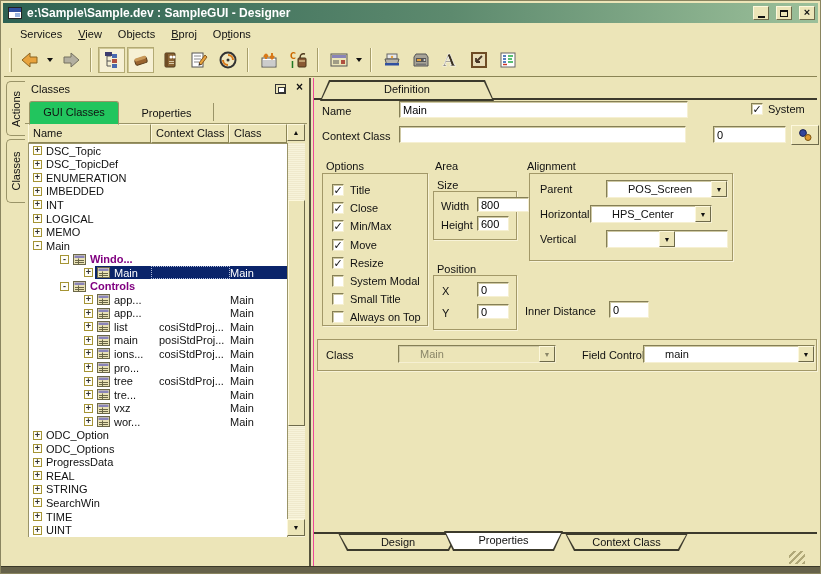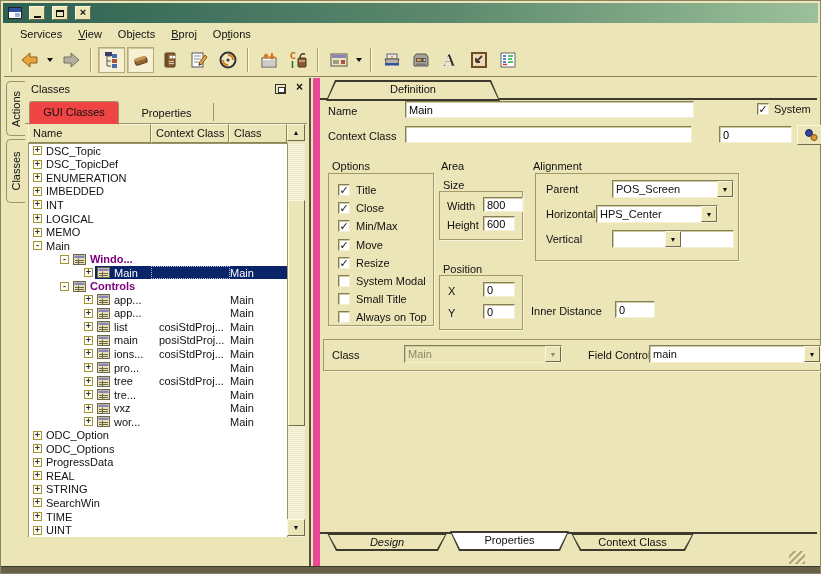--- a/index.html
+++ b/index.html
@@ -47,21 +47,21 @@
 
   .left-panel { position:absolute; left:24px; top:77px; width:286px; bottom:7px; border-right:2px solid #55523c; }
   .lp-header { position:absolute; left:0; top:0; right:0; height:22px; }
   .lp-title { position:absolute; left:6px; top:5px; }
   .dock-ico { position:absolute; left:250px; top:6px; width:11px; height:10px; border:1px solid #333; background:#ece5b8; }
   .dock-ico::after { content:""; position:absolute; left:2px; top:2px; width:5px; height:4px; border:1px solid #333; background:#fff; }
   .close-ico { position:absolute; left:268px; top:3px; width:13px; height:13px; text-align:center; font-size:12px; font-weight:bold; line-height:13px; }
 
   .lp-tabbar { position:absolute; left:0; top:22px; right:2px; height:24px; border-bottom:1px solid #9a9468; }
   .lp-tab { position:absolute; top:2px; height:22px; text-align:center; line-height:20px; }
-  .lp-tab.active { left:4px; width:90px; border:1px solid #9a9468; border-bottom:1px solid #ece5b8; border-radius:3px 3px 0 0; top:1px; height:24px; background:#ef4444; z-index:2; }
+  .lp-tab.active { left:4px; width:90px; border:1px solid #9a9468; border-bottom:1px solid #ece5b8; border-radius:3px 3px 0 0; top:1px; height:24px; background:#22c55e; z-index:2; }
   .lp-tab.inactive { left:95px; width:94px; border-right:1px solid #9a9468; height:18px; top:3px; }
 
   .colheader { position:absolute; left:0; top:46px; height:19px; }
   .colcell { position:absolute; top:0; height:19px; background:#ece5b8; border:1px solid; border-color:#fdf8dc #8a8454 #8a8454 #fdf8dc; padding:2px 0 0 4px; white-space:nowrap; overflow:hidden; }
 
   .tree { position:absolute; left:3px; top:65px; width:259px; height:394px; background:#fff; border-top:1px solid #9a9468; border-left:1px solid #9a9468; overflow:hidden; }
   .trow { position:relative; height:13.55px; display:flex; align-items:center; white-space:nowrap; }
   .exp { width:9px; height:9px; flex:0 0 9px; border:1px solid #a59434; background:#fffef8; font-size:9px; line-height:7px; text-align:center; color:#333; font-weight:bold; margin-right:4px; z-index:2; }
   .fico { width:13px; height:11px; flex:0 0 13px; margin-right:4px; z-index:2; }
   .tname { z-index:2; }
@@ -72,35 +72,35 @@
   .trow.selected .tname, .trow.selected .tctx, .trow.selected .tcls { color:#fff; }
   .focuscell { position:absolute; left:122px; width:79px; top:0; bottom:0; outline:1px dotted #aebadc; outline-offset:-1px; z-index:3; }
 
   
   .sb-btn { position:absolute; width:18px; height:17px; background:#ece5b8; border:1px solid; border-color:#fdf8dc #6e6a4a #6e6a4a #fdf8dc; text-align:center; font-size:7px; line-height:15px; color:#111; }
   .sb-track { position:absolute; left:262px; top:65px; width:18px; height:394px;
     background:repeating-linear-gradient(0deg,#f7f3da 0 1px,#efe9cc 1px 2px); border-left:1px solid #9a9468; }
   .sb-thumb { position:absolute; left:0; top:57px; width:17px; height:226px; background:#ece5b8; border:1px solid; border-color:#fdf8dc #6e6a4a #6e6a4a #fdf8dc; }
 
   
-  .right-panel { position:absolute; left:312px; top:77px; right:3px; bottom:7px; border-left:7px solid #ec4899; }
+  .right-panel { position:absolute; left:312px; top:77px; right:3px; bottom:7px; border-left:1px solid #ec4899; }
   .ttab-line { position:absolute; left:0; top:20px; right:0; border-top:2px solid #3c3a2c; }
   .ttab { position:absolute; top:2px; height:19px; background:#3c3a2c; clip-path:polygon(9px 0,calc(100% - 9px) 0,100% 100%,0 100%); padding:2px; z-index:2; }
   .ttab .inner { width:100%; height:100%; background:#ece5b8; clip-path:polygon(8px 0,calc(100% - 8px) 0,100% 100%,0 100%); text-align:center; line-height:15px; }
   .ttab.active { height:21px; z-index:3; }
 
   .flabel { position:absolute; white-space:nowrap; }
   .tin { position:absolute; background:#fff; border:1px solid; border-color:#857f55 #f6f0d2 #f6f0d2 #857f55; box-shadow:inset 1px 1px 0 #cfc9a4; height:17px; font:11px "Liberation Sans",sans-serif; padding:0 3px; }
   .cb { width:12px; height:12px; background:#fff; border:1px solid; border-color:#857f55 #f6f0d2 #f6f0d2 #857f55; box-shadow:inset 1px 1px 0 #cfc9a4; font-size:11px; line-height:11px; text-align:center; color:#111; flex:0 0 12px; }
   .cbrow { display:flex; align-items:center; gap:6px; height:18.2px; }
   .syscb { position:absolute; display:flex; align-items:center; gap:5px; }
 
   .groupbox { position:absolute; border:1px solid #a29868; box-shadow:1px 1px 0 #f8f3d8; }
   .combo { position:absolute; height:18px; background:#fff; border:1px solid; border-color:#857f55 #f6f0d2 #f6f0d2 #857f55; box-shadow:inset 1px 1px 0 #cfc9a4; display:flex; align-items:center; }
-  .combo .cval { flex:1; padding-left:3px; overflow:hidden; white-space:nowrap; }
+  .combo .cval { flex:1; padding-left:21px; overflow:hidden; white-space:nowrap; }
   .combo .cbtn { width:16px; height:100%; background:#ece5b8; border-left:1px solid #c9c194; display:flex; align-items:center; justify-content:center; font-size:7px; color:#111; border:1px solid; border-color:#fdf8dc #6e6a4a #6e6a4a #fdf8dc; }
   .combo.disabled { background:#ece5b8; }
   .combo.disabled .cval { color:#8a8668; }
   .combo.disabled .cbtn { color:#8a8668; }
 
   .ballbtn { position:absolute; width:28px; height:20px; background:#ece5b8; border:1px solid; border-color:#fdf8dc #6e6a4a #6e6a4a #fdf8dc; display:flex; align-items:center; justify-content:center; }
 
   .btab-line { position:absolute; left:0; top:454px; right:0; border-top:2px solid #3c3a2c; }
   .btab { position:absolute; top:455px; height:18px; background:#3c3a2c; clip-path:polygon(0 0,100% 0,calc(100% - 9px) 100%,9px 100%); padding:2px; z-index:2; }
   .btab .inner { width:100%; height:100%; background:#ece5b8; clip-path:polygon(0 0,100% 0,calc(100% - 8px) 100%,8px 100%); text-align:center; line-height:14px; }
@@ -111,20 +111,21 @@
     background:repeating-linear-gradient(135deg,transparent 0 3px,#b0a878 3px 5px); }
 </style>
 </head>
 <body>
 
 <div class="window">
   <div class="bottom-edge"></div>
 
   <div class="titlebar">
     <div class="appicon"></div>
+    <div class="ttext">e:\Sample\Sample.dev : SampleGUI - Designer</div>
     <div class="winbtn">
         <div class="ming"></div>
       </div>
     <div class="winbtn">
         <div class="maxg"></div>
       </div>
     <div class="winbtn">
         <div class="closg">×</div>
       </div>
   </div>
@@ -574,21 +575,21 @@
         <div class="cbrow">
           <span class="cb"></span>
           <span>Always on Top</span>
         </div>
       </div>
 
     <div class="flabel" style="left:121px;top:82px;">Area</div>
     <div class="flabel" style="left:123px;top:101px;">Size</div>
     <div class="groupbox" style="left:119px;top:113px;width:84px;height:49px;">
       <div class="flabel" style="left:7px;top:8px;">Width</div>
-      <input class="tin" style="left: 43px; top: 5px; width: 40px; height: 15px;" value="800">
+      <input class="tin" style="left: 43px; top: 5px; width: 52px; height: 15px;" value="800">
       <div class="flabel" style="left:7px;top:27px;">Height</div>
       <input class="tin" style="left: 43px; top: 24px; width: 32px; height: 15px;" value="600">
     </div>
     <div class="flabel" style="left:123px;top:185px;">Position</div>
     <div class="groupbox" style="left:119px;top:197px;width:84px;height:55px;">
       <div class="flabel" style="left:8px;top:9px;">X</div>
       <input class="tin" style="left: 43px; top: 6px; width: 32px; height: 15px;" value="0">
       <div class="flabel" style="left:8px;top:31px;">Y</div>
       <input class="tin" style="left: 43px; top: 28px; width: 32px; height: 15px;" value="0">
     </div>
@@ -622,21 +623,21 @@
           <span class="cbtn">▼</span>
         </div>
       <div class="flabel" style="left:264px;top:9px;">Field Control</div>
       <div class="combo" style="left:325px;top:5px;width:172px;">
           <span class="cval">main</span>
           <span class="cbtn">▼</span>
         </div>
     </div>
 
     <div class="btab-line"></div>
-    <div class="btab" style="left:7px;width:120px;font-style:italic;">
+    <div class="btab" style="left:24px;width:120px;">
         <div class="inner">Design</div>
       </div>
     <div class="btab active" style="left:130px;width:119px;">
         <div class="inner">Properties</div>
       </div>
     <div class="btab" style="left:251px;width:123px;">
         <div class="inner">Context Class</div>
       </div>
     <div class="grip"></div>
   </div>

